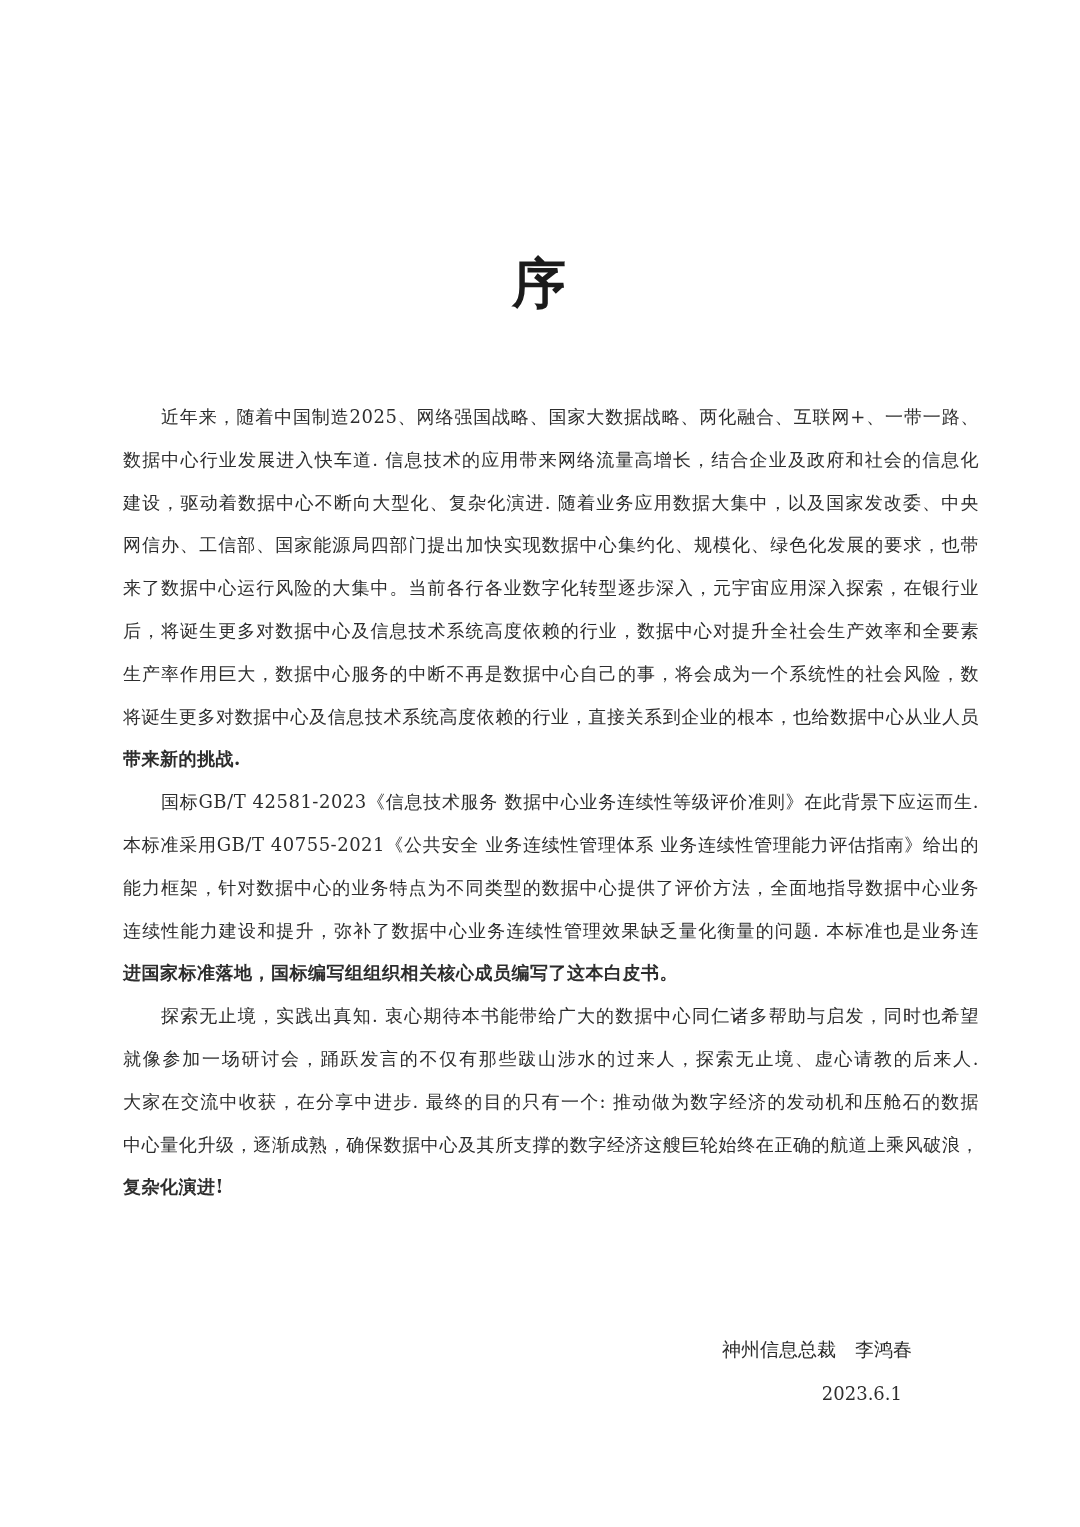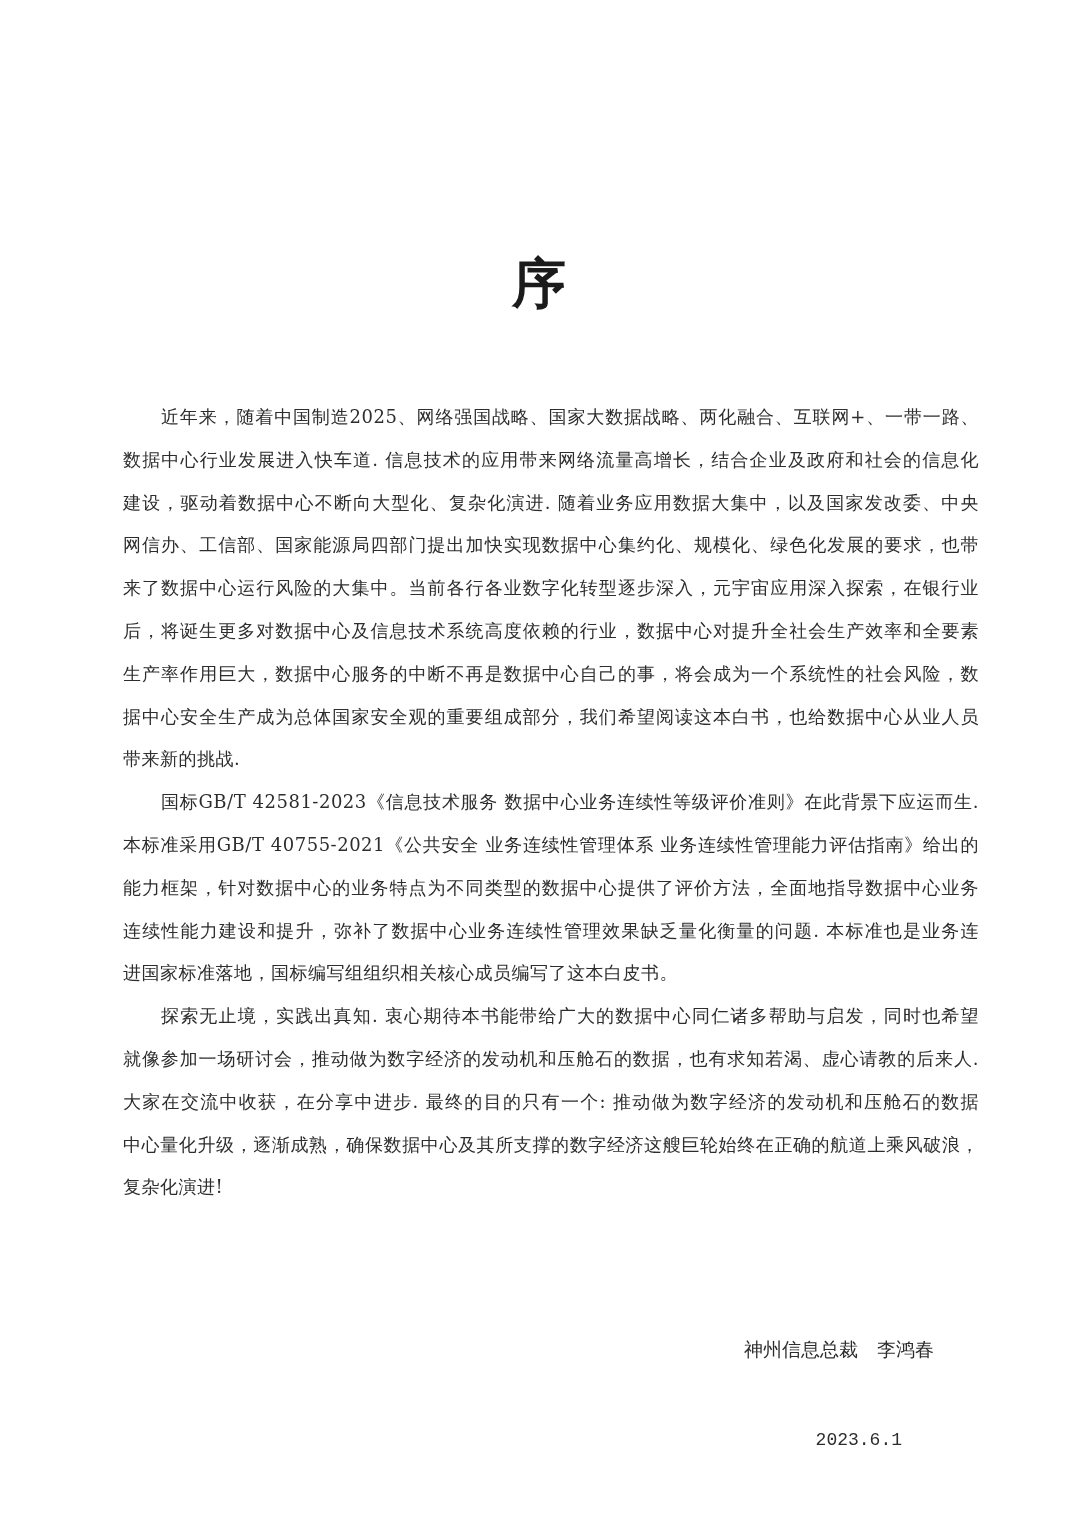--- a/index.html
+++ b/index.html
@@ -42,70 +42,70 @@
     text-align-last: justify;
     white-space: normal;
     color: #2d2d2d;
   }
   .line.first {
     text-indent: 38px;
   }
   .line.last {
     text-align: center;
     text-align-last: left;
+    font-weight: bold;
   }
   .signature {
     position: absolute;
     top: 1334px;
     left: 0;
-    right: 146px;
+    right: 168px;
     text-align: right;
     font-size: 19px;
     line-height: 30px;
     color: #2d2d2d;
   }
   .date {
     position: absolute;
-    top: 1426px;
+    top: 1380px;
     left: 0;
     right: 178px;
     text-align: right;
     font-size: 18px;
     line-height: 28px;
     color: #2d2d2d;
-    font-family: Liberation Mono, monospace;
   }
 </style>
 </head>
 <body>
 
 <div class="page">
 
   <div class="title">序</div>
 
   <div class="body-text">
 
     <div class="line first">近年来，随着中国制造2025、网络强国战略、国家大数据战略、两化融合、互联网+、一带一路、</div>
     <div class="line">数据中心行业发展进入快车道. 信息技术的应用带来网络流量高增长，结合企业及政府和社会的信息化</div>
     <div class="line">建设，驱动着数据中心不断向大型化、复杂化演进. 随着业务应用数据大集中，以及国家发改委、中央</div>
     <div class="line">网信办、工信部、国家能源局四部门提出加快实现数据中心集约化、规模化、绿色化发展的要求，也带</div>
     <div class="line">来了数据中心运行风险的大集中。当前各行各业数字化转型逐步深入，元宇宙应用深入探索，在银行业</div>
     <div class="line">后，将诞生更多对数据中心及信息技术系统高度依赖的行业，数据中心对提升全社会生产效率和全要素</div>
     <div class="line">生产率作用巨大，数据中心服务的中断不再是数据中心自己的事，将会成为一个系统性的社会风险，数</div>
-    <div class="line">据中心安全生产成为总体国家安全观的重要组成部分，我们希望阅读这本白书，也给数据中心从业人员</div>
+    <div class="line">将诞生更多对数据中心及信息技术系统高度依赖的行业，直接关系到企业的根本，也给数据中心从业人员</div>
     <div class="line last">带来新的挑战.</div>
 
     <div class="line first">国标GB/T 42581-2023《信息技术服务 数据中心业务连续性等级评价准则》在此背景下应运而生.</div>
     <div class="line">本标准采用GB/T 40755-2021《公共安全 业务连续性管理体系 业务连续性管理能力评估指南》给出的</div>
     <div class="line">能力框架，针对数据中心的业务特点为不同类型的数据中心提供了评价方法，全面地指导数据中心业务</div>
     <div class="line">连续性能力建设和提升，弥补了数据中心业务连续性管理效果缺乏量化衡量的问题. 本标准也是业务连</div>
     <div class="line last">进国家标准落地，国标编写组组织相关核心成员编写了这本白皮书。</div>
 
     <div class="line first">探索无止境，实践出真知. 衷心期待本书能带给广大的数据中心同仁诸多帮助与启发，同时也希望</div>
-    <div class="line">就像参加一场研讨会，推动做为数字经济的发动机和压舱石的数据，也有求知若渴、虚心请教的后来人.</div>
+    <div class="line">就像参加一场研讨会，踊跃发言的不仅有那些跋山涉水的过来人，探索无止境、虚心请教的后来人.</div>
     <div class="line">大家在交流中收获，在分享中进步. 最终的目的只有一个: 推动做为数字经济的发动机和压舱石的数据</div>
     <div class="line">中心量化升级，逐渐成熟，确保数据中心及其所支撑的数字经济这艘巨轮始终在正确的航道上乘风破浪，</div>
     <div class="line last">复杂化演进!</div>
 
   </div>
 
   <div class="signature">神州信息总裁　李鸿春</div>
   <div class="date">2023.6.1</div>
 
 </div>

